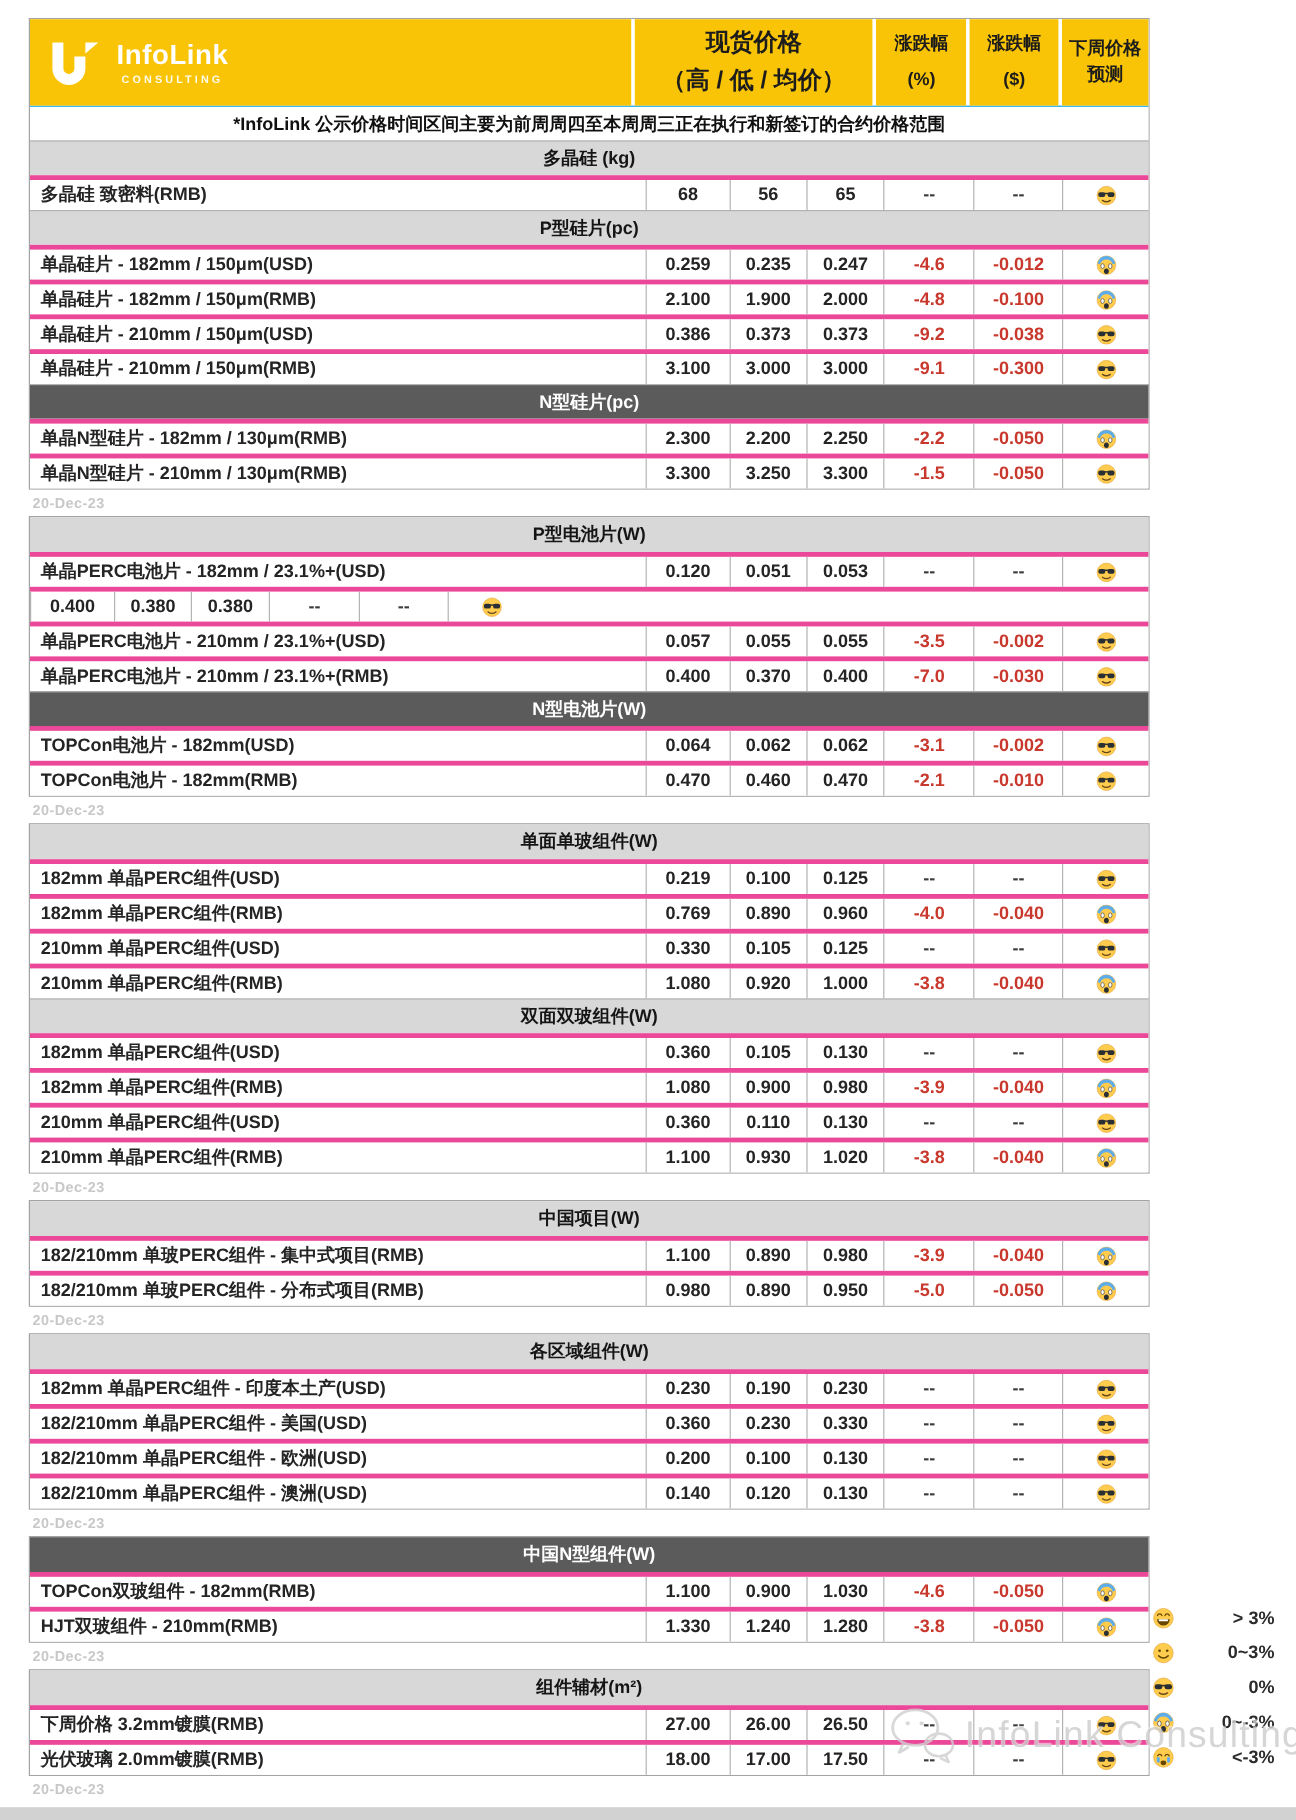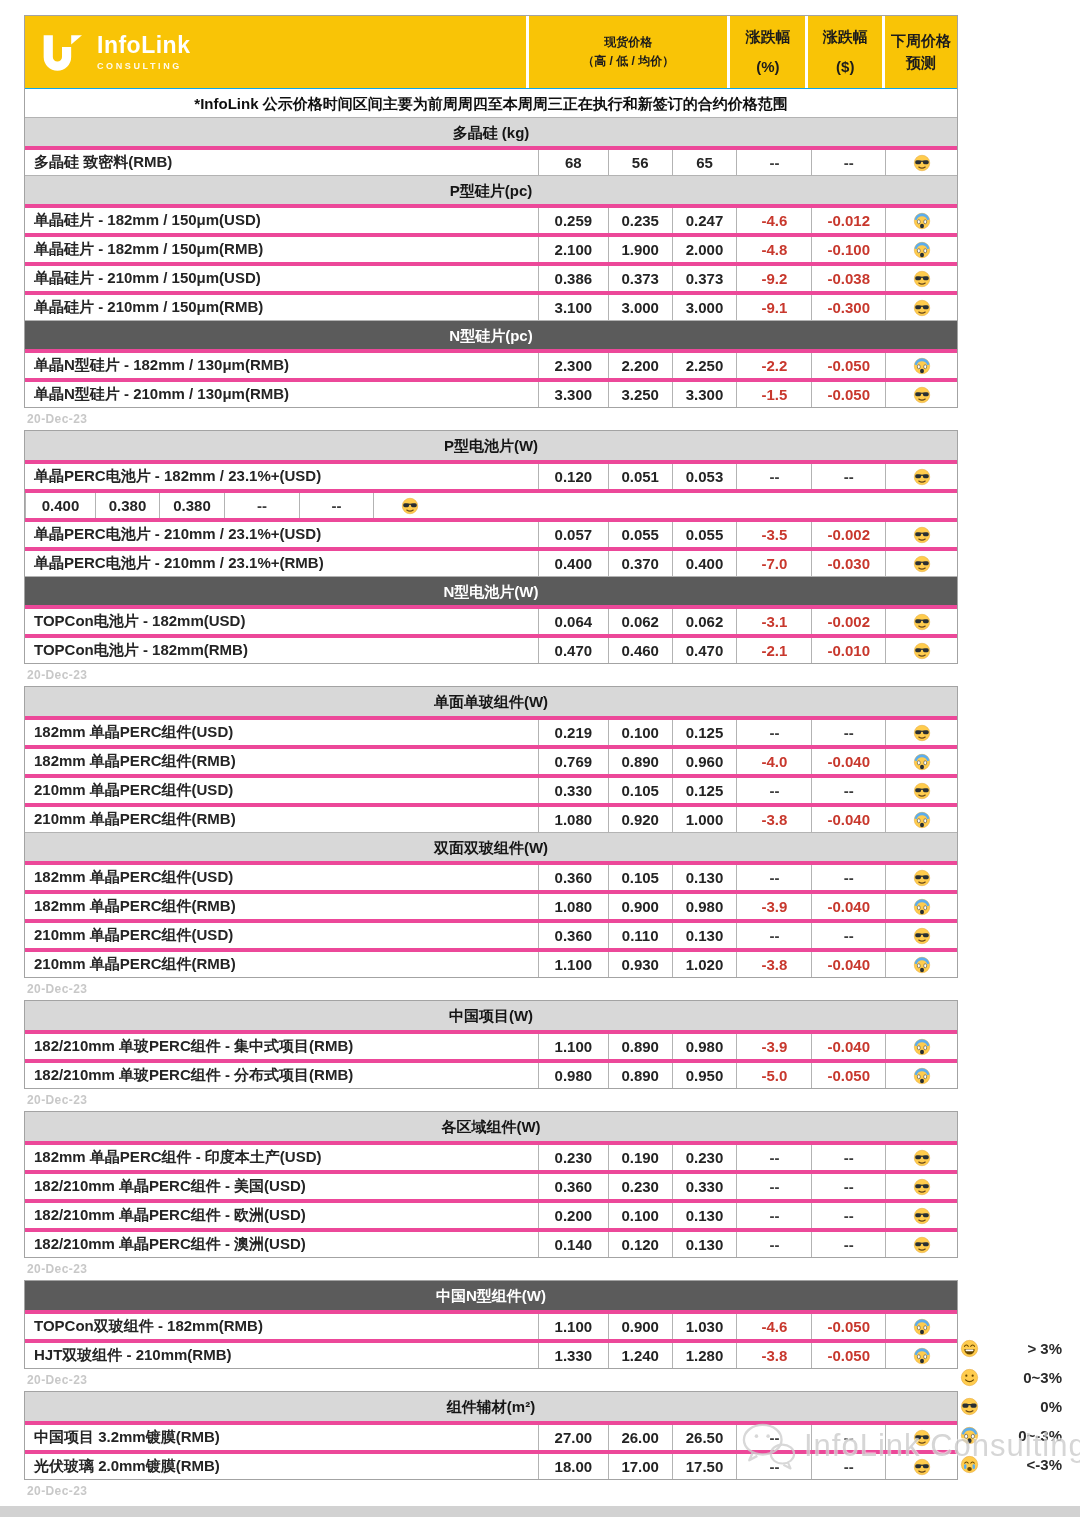--- a/index.html
+++ b/index.html
@@ -16,24 +16,24 @@
     font-family:"Liberation Sans","DejaVu Sans",sans-serif;
     -webkit-font-smoothing:antialiased;
   }
   .sheet{position:absolute;left:24px;top:15px;width:934px}
 
   
   .topblock{border:1px solid #a3a3a3;background:#fff}
   .yellow-header{display:flex;gap:3px;height:72px;background:#fff}
   .hcell{
     background:var(--brand-yellow);color:#1c1c1c;font-weight:700;
-    display:flex;flex-direction:column;justify-content:center;align-items:center;text-align:left;
+    display:flex;flex-direction:column;justify-content:center;align-items:center;text-align:center;
   }
   .h-label{width:502px;align-items:flex-start;padding-left:12px}
-  .h-spot{width:199px;font-size:12px;line-height:1.55}
+  .h-spot{width:199px;font-size:20px;line-height:1.55}
   .h-pct{width:75px;font-size:15px;line-height:2.0}
   .h-usd{width:74px;font-size:15px;line-height:2.0}
   .h-fc{width:72px;font-size:15px;line-height:1.5}
 
   .logo{display:flex;align-items:center;gap:10px}
   .logo-mark{display:block}
   .logo-text{display:flex;flex-direction:column}
   .logo-brand{color:#fff;font-size:23px;font-weight:700;letter-spacing:.5px;line-height:1}
   .logo-sub{color:rgba(255,255,255,.92);font-size:9px;font-weight:700;letter-spacing:2.6px;margin-top:4px}
 
@@ -685,21 +685,21 @@
                 <ellipse cx="18" cy="28" rx="4" ry="4.6" fill="#292F33"></ellipse>
               </svg>
             </span>
           </div>
         </div>
       </div>
       <div class="date">20-Dec-23</div>
       <div class="ptable standalone">
         <div class="band">组件辅材(m²)</div>
         <div class="prow">
-          <div class="pcell c-label">中国项目 3.2mm镀膜(RMB)</div>
+          <div class="pcell c-label">下周价格 3.2mm镀膜(RMB)</div>
           <div class="pcell c-high">27.00</div>
           <div class="pcell c-low">26.00</div>
           <div class="pcell c-avg">26.50</div>
           <div class="pcell c-pct dash">--</div>
           <div class="pcell c-usd dash">--</div>
           <div class="pcell c-fc">
             <span>
               <svg class="emj" width="18" height="18" viewBox="0 0 36 36">
                 <circle cx="18" cy="18" r="15.5" fill="#FFCC4D" stroke="#E2A63D"></circle>
                 <rect x="4.5" y="12.3" width="11.6" height="8" rx="3.2" fill="#292F33"></rect>

